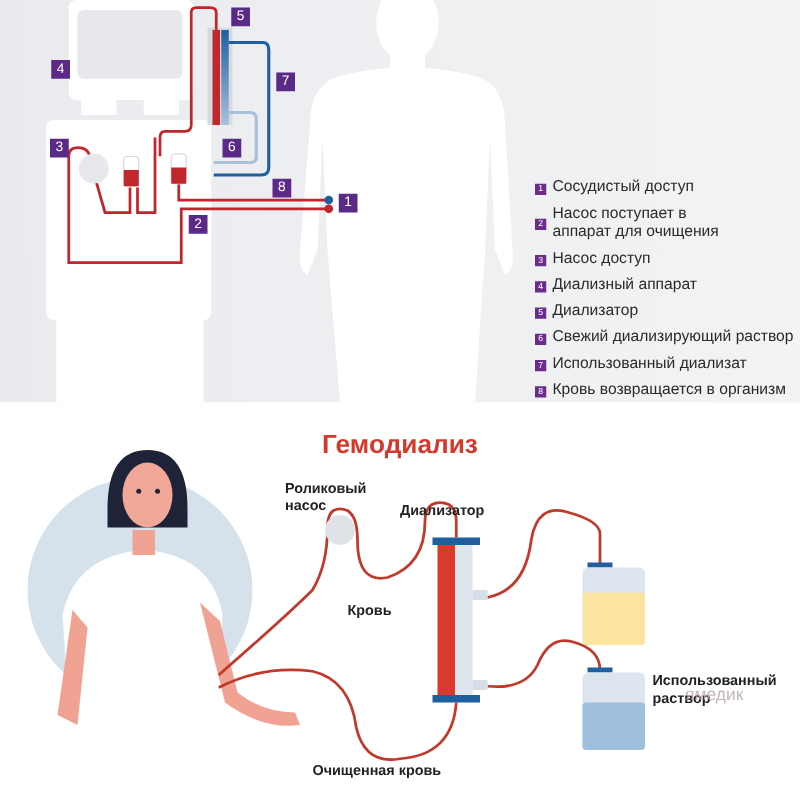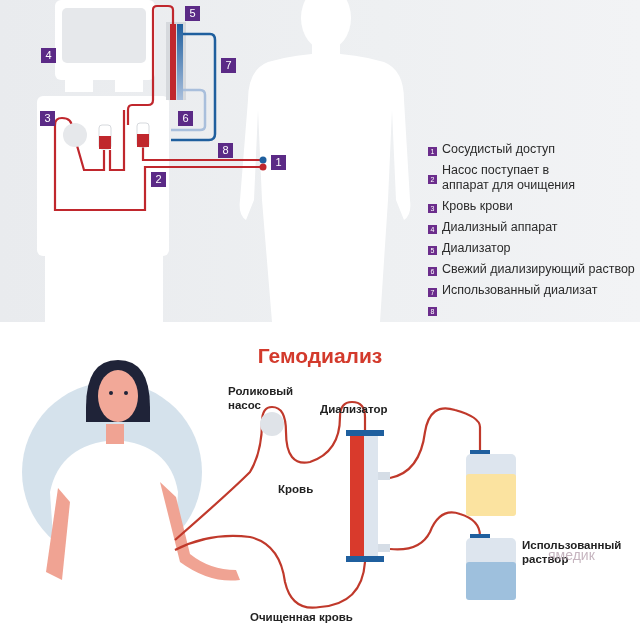--- a/index.html
+++ b/index.html
@@ -74,40 +74,41 @@
     <div class="legend-item">
         <span class="legend-num">1</span>
         <span>Сосудистый доступ</span>
       </div>
     <div class="legend-item">
         <span class="legend-num">2</span>
         <span style="width:150px">Насос поступает в аппарат для очищения</span>
       </div>
     <div class="legend-item">
         <span class="legend-num">3</span>
-        <span>Кровь крови</span>
+        <span>Насос доступ</span>
       </div>
     <div class="legend-item">
         <span class="legend-num">4</span>
         <span>Диализный аппарат</span>
       </div>
     <div class="legend-item">
         <span class="legend-num">5</span>
         <span>Диализатор</span>
       </div>
     <div class="legend-item">
         <span class="legend-num">6</span>
         <span>Свежий диализирующий раствор</span>
       </div>
     <div class="legend-item">
         <span class="legend-num">7</span>
         <span>Использованный диализат</span>
       </div>
     <div class="legend-item">
         <span class="legend-num">8</span>
+        <span>Кровь возвращается в организм</span>
       </div>
   </div>
 </div>
 
 <div id="bottom">
   <div class="title">Гемодиализ</div>
   <svg width="640" height="318">
     <circle cx="112" cy="150" r="90" fill="#d5e2ec"></circle>
     <g>
       <path d="M60 320 L50 170 Q60 122 115 118 Q170 122 178 170 L170 320 Z" fill="#fff"></path>

